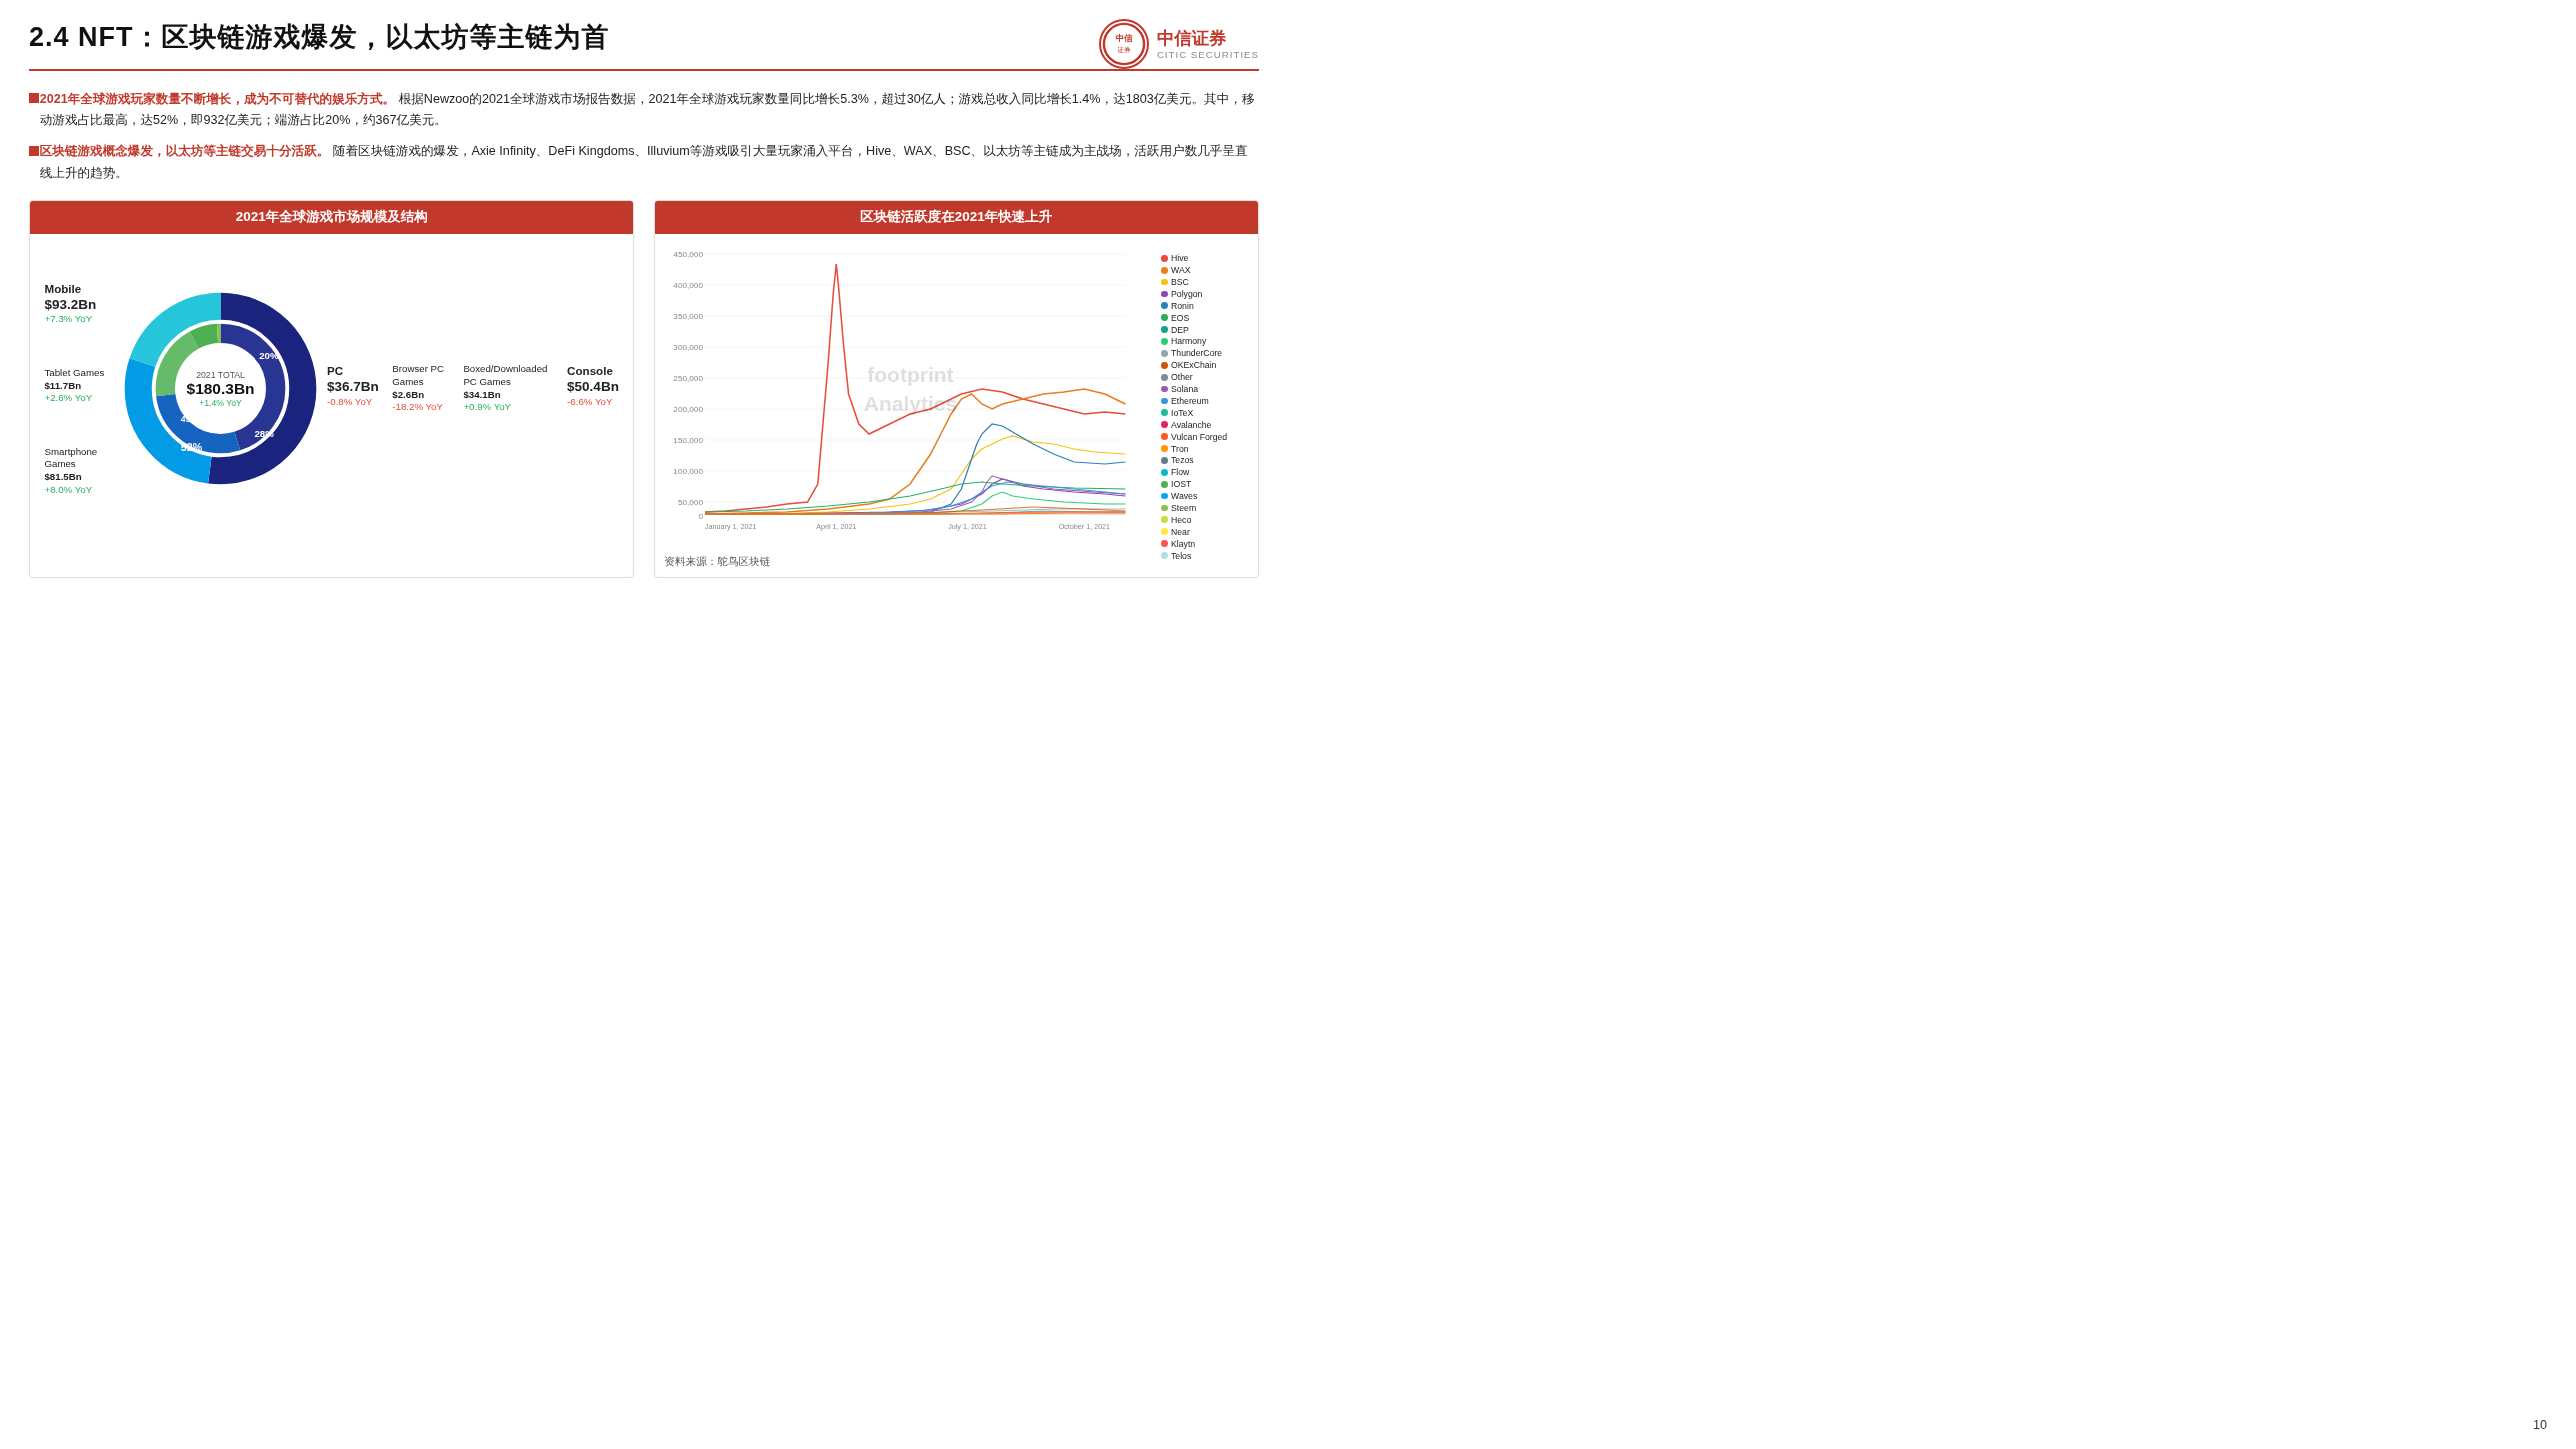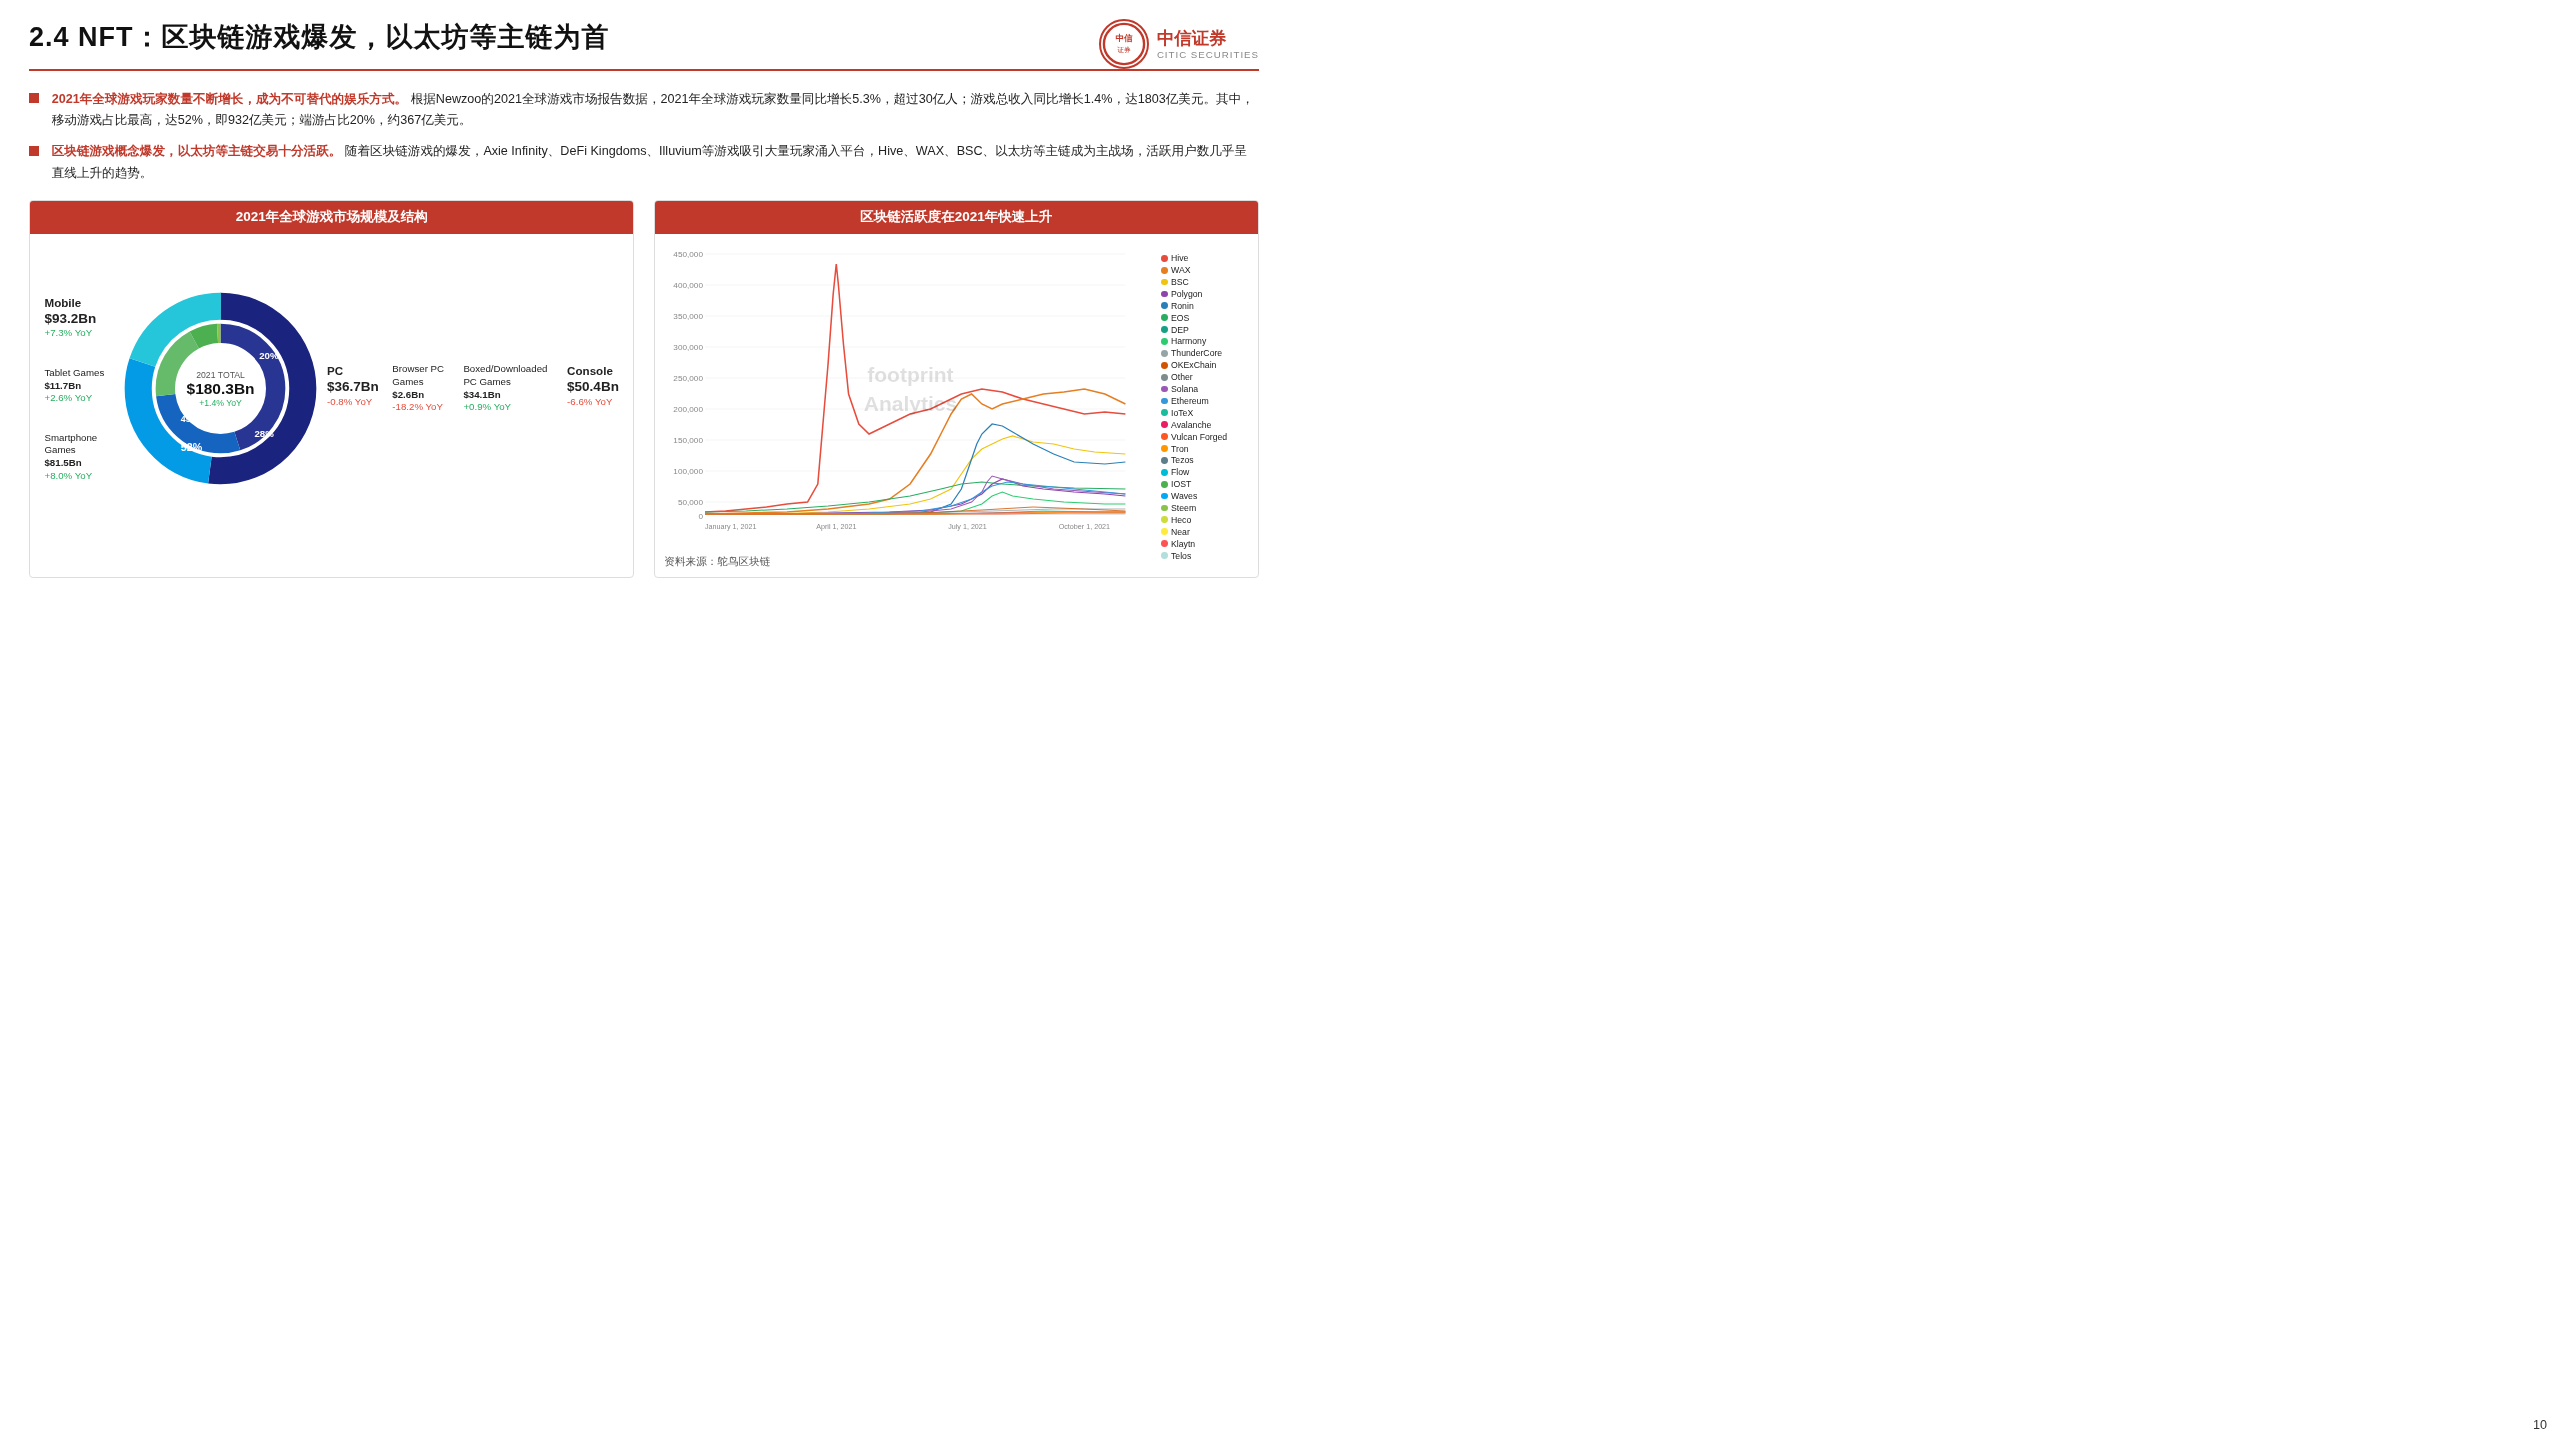--- a/index.html
+++ b/index.html
@@ -46,21 +46,21 @@
     }
     .logo-sub {
       font-size: 9.7px; color: #888; letter-spacing: 1px;
     }
     .bullet-section {
       margin-bottom: 11.6px;
     }
     .bullet-item {
       display: flex;
       align-items: flex-start;
-      gap: 13px;
+      gap: 1px;
       margin-bottom: 9.7px;
       font-size: 12.6px;
       line-height: 1.7;
     }
     .bullet-square {
       width: 9.7px; height: 9.7px;
       background: #c0392b;
       flex-shrink: 0;
       margin-top: 4.8px;
     }
@@ -94,21 +94,21 @@
     .donut-area {
       display: flex;
       align-items: center;
       justify-content: space-between;
       height: 290px;
       padding: 0 4.8px;
     }
     .donut-labels-left {
       display: flex;
       flex-direction: column;
-      gap: 27px;
+      gap: 41px;
       font-size: 10.6px;
     }
     .label-item { line-height: 1.3; }
     .label-title { font-weight: bold; font-size: 11.6px; }
     .label-yoy { color: #27ae60; font-size: 9.7px; }
     .donut-center {
       position: relative;
       width: 213px; height: 213px;
       flex-shrink: 0;
     }

